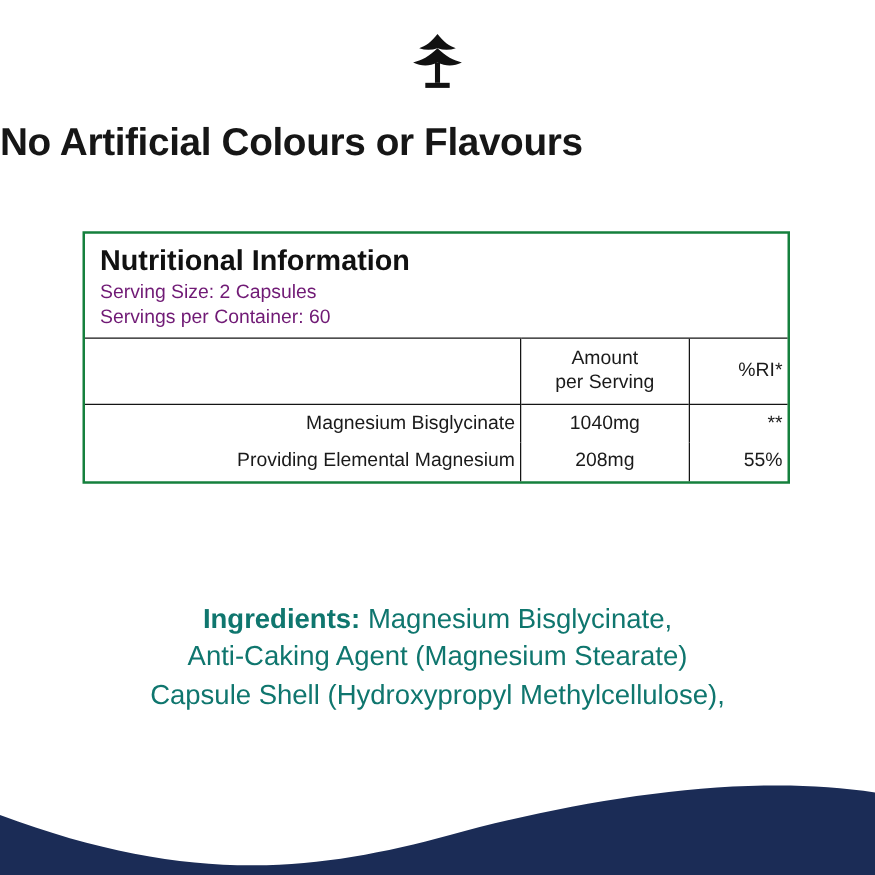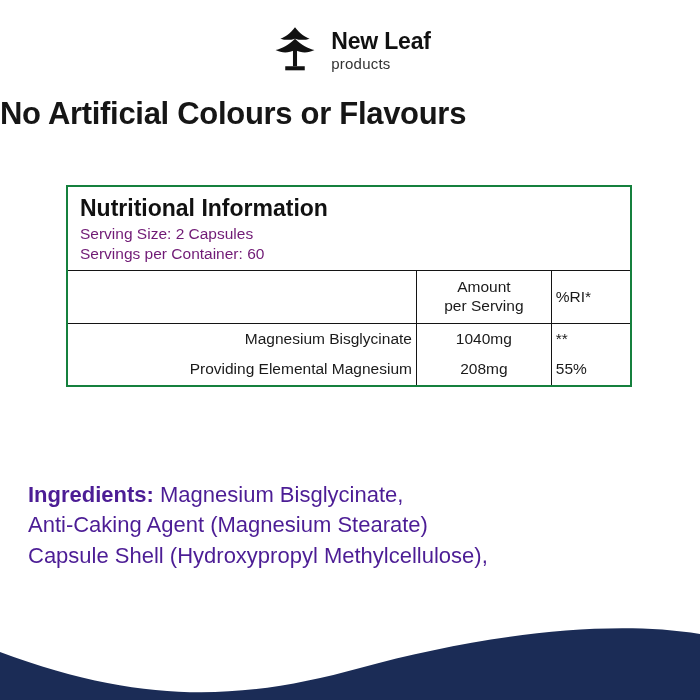--- a/index.html
+++ b/index.html
@@ -94,21 +94,21 @@
     border-collapse: collapse;
     font-size: 15.5px;
   }
   table.nutri td {
     border-top: 1.6px solid #141414;
     vertical-align: middle;
     padding: 0;
   }
   .col-name   { width: 62%; }
   .col-amount { width: 24%; border-left: 1.6px solid #141414; text-align: center; }
-  .col-ri     { width: 14%; border-left: 1.6px solid #141414; text-align: left; }
+  .col-ri     { width: 14%; border-left: 1.6px solid #141414; text-align: right; }
 
   .hdr-cell {
     padding: 6px 4px 7px 4px;
     line-height: 1.25;
   }
   .hdr-amount-l1 { display: block; }
   .hdr-amount-l2 { display: block; }
 
   .row-cell {
     padding: 4px 4px;
@@ -124,23 +124,24 @@
     padding: 7px 12px 9px 12px;
     font-size: 15.5px;
   }
 
   
   .ingredients {
     position: absolute;
     top: 480px;
     left: 0;
     width: 700px;
+    text-align: center;
     font-size: 22px;
     line-height: 1.38;
-    color: #4c1d95;
+    color: #0f766e;
     padding: 0 28px;
     box-sizing: border-box;
   }
   .ingredients b { font-weight: bold; }
 
   
   .swoosh {
     position: absolute;
     left: 0;
     bottom: 0;
@@ -153,24 +154,20 @@
 </head>
 <body>
 
 <div class="logo-block">
   <svg class="logo-mark" viewBox="0 0 64 64" aria-hidden="true">
     <path d="M32 4 C26 12 20 16 14 18 C20 20 26 20 32 18 C38 20 44 20 50 18 C44 16 38 12 32 4 Z" fill="#111111"></path>
     <path d="M32 18 C24 26 16 30 8 32 C16 36 24 36 32 32 C40 36 48 36 56 32 C48 30 40 26 32 18 Z" fill="#111111"></path>
     <rect x="29.5" y="32" width="5" height="20" fill="#111111"></rect>
     <rect x="20" y="52" width="24" height="5" fill="#111111"></rect>
   </svg>
-  <span class="logo-text">
-    <span class="logo-name">New Leaf</span>
-    <span class="logo-sub">products</span>
-  </span>
 </div>
 
 <div class="headline">No Artificial Colours or Flavours</div>
 
 <div class="panel">
   <div class="panel-title">Nutritional Information</div>
   <div class="panel-line">Serving Size: 2 Capsules</div>
   <div class="panel-line">Servings per Container:  60</div>
 
   <table class="nutri">

